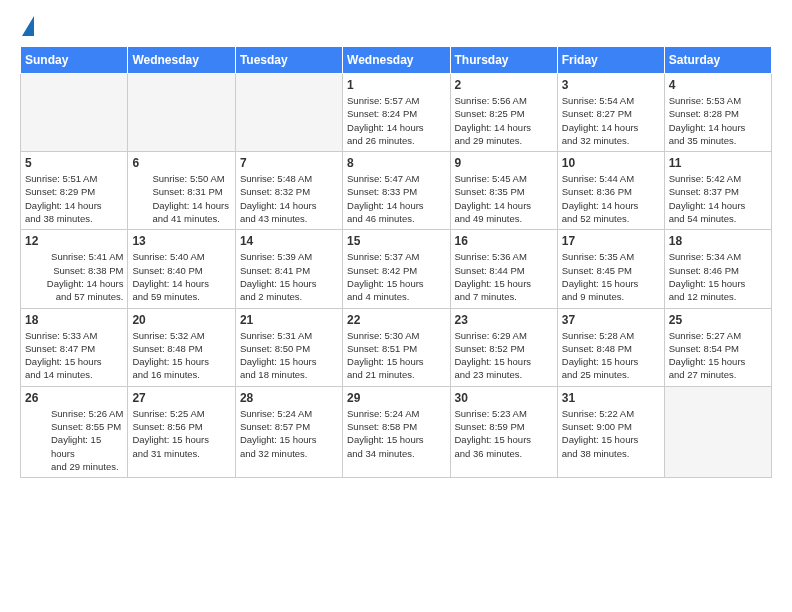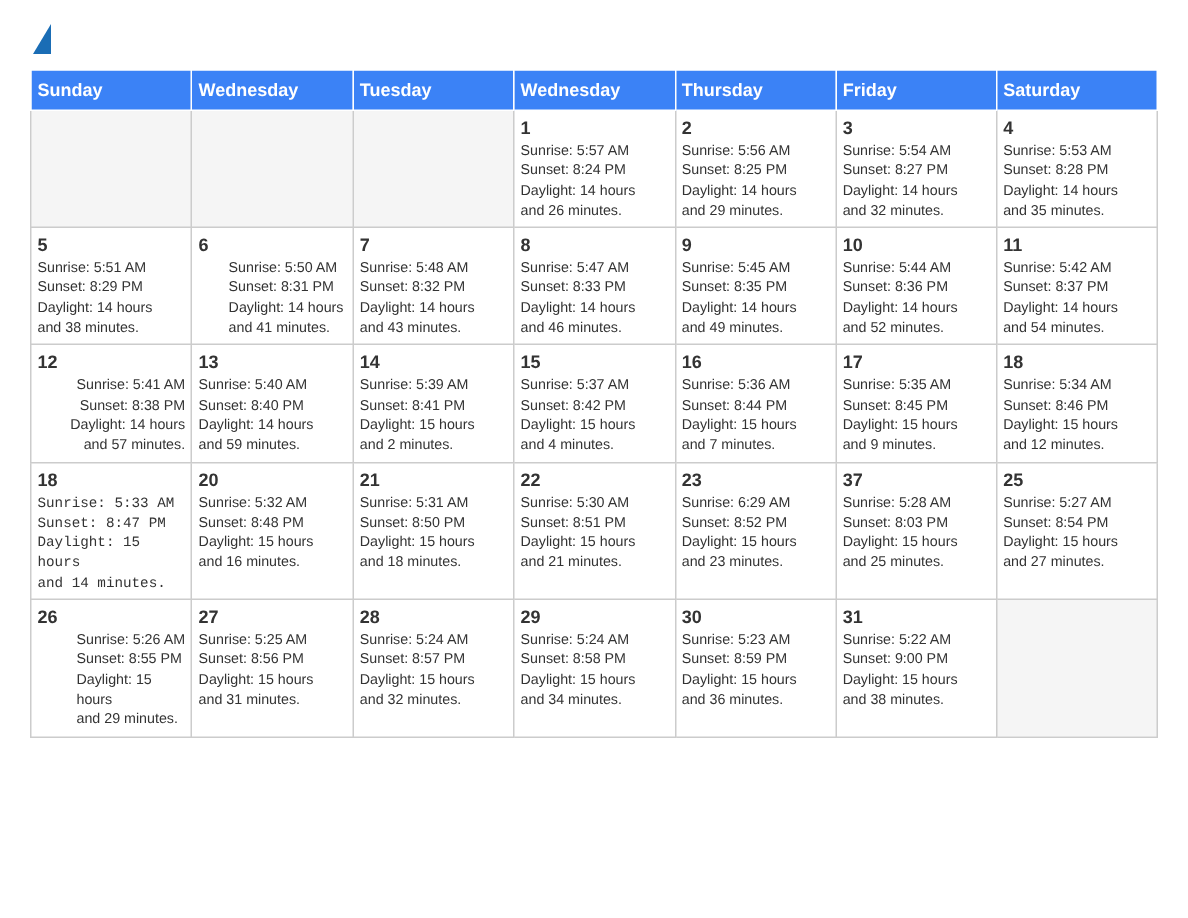--- a/index.html
+++ b/index.html
@@ -259,21 +259,21 @@
           <span class="day-number">18</span>
           <div class="day-info" style="white-space: pre-line;">Sunrise: 5:34 AM
 Sunset: 8:46 PM
 Daylight: 15 hours
 and 12 minutes.</div>
         </td>
       </tr>
       <tr class="row-bg-light">
         <td>
           <span class="day-number">18</span>
-          <div class="day-info" style="white-space: pre-line; font-family: Liberation Mono, monospace;">Sunrise: 5:33 AM
+          <div class="day-info" style="white-space: pre-line;">Sunrise: 5:33 AM
 Sunset: 8:47 PM
 Daylight: 15 hours
 and 14 minutes.</div>
         </td>
         <td>
           <span class="day-number">20</span>
           <div class="day-info" style="white-space: pre-line;">Sunrise: 5:32 AM
 Sunset: 8:48 PM
 Daylight: 15 hours
 and 16 minutes.</div>
@@ -295,21 +295,21 @@
         <td>
           <span class="day-number">23</span>
           <div class="day-info" style="white-space: pre-line;">Sunrise: 6:29 AM
 Sunset: 8:52 PM
 Daylight: 15 hours
 and 23 minutes.</div>
         </td>
         <td>
           <span class="day-number">37</span>
           <div class="day-info" style="white-space: pre-line;">Sunrise: 5:28 AM
-Sunset: 8:03 PM
+Sunset: 8:48 PM
 Daylight: 15 hours
 and 25 minutes.</div>
         </td>
         <td>
           <span class="day-number">25</span>
           <div class="day-info" style="white-space: pre-line;">Sunrise: 5:27 AM
 Sunset: 8:54 PM
 Daylight: 15 hours
 and 27 minutes.</div>
         </td>

